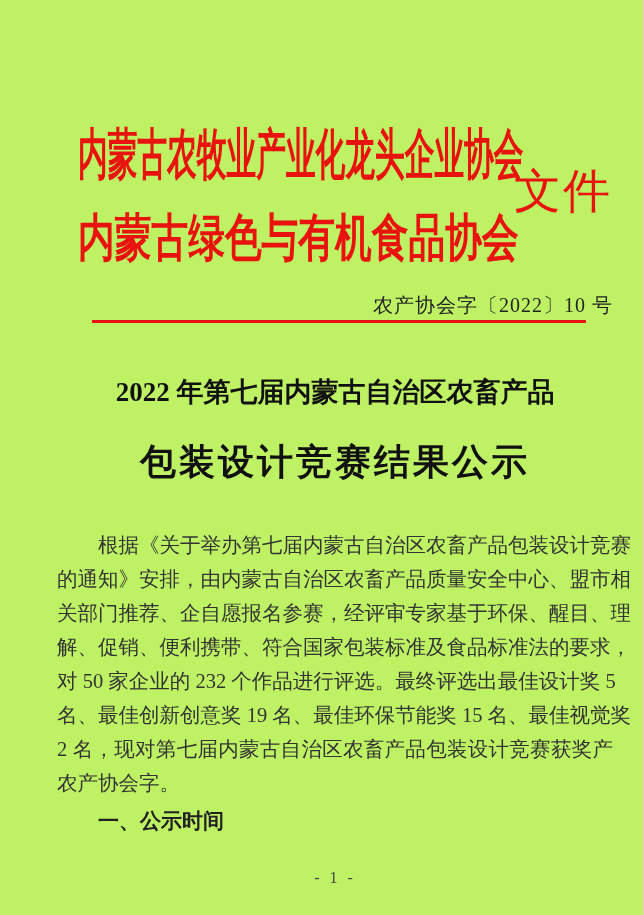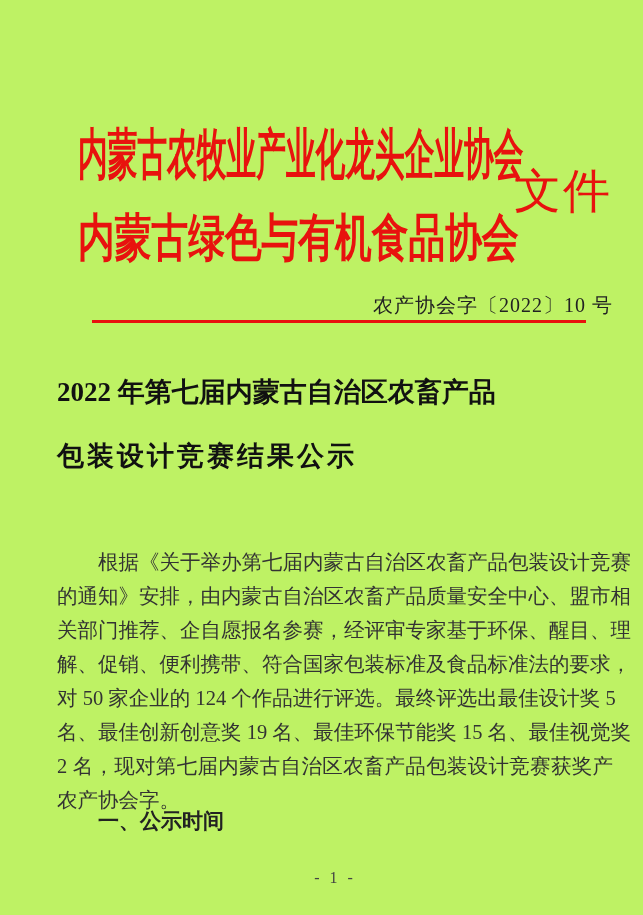--- a/index.html
+++ b/index.html
@@ -36,36 +36,36 @@
     letter-spacing: 1px; white-space: nowrap;
   }
   .redline {
     position: absolute; left: 92px; top: 320px;
     width: 494px; height: 3px;
     background: var(--red, #e8120e);
   }
 
   .title {
     position: absolute; left: 57px; width: 556px;
-    font-weight: bold; color: #111111;
+    text-align: center; font-weight: bold; color: #111111;
     white-space: nowrap;
   }
   .t1 { top: 374px; font-size: 27px; }
-  .t2 { top: 438px; font-size: 27px; letter-spacing: 3px; }
+  .t2 { top: 438px; font-size: 36px; letter-spacing: 3px; }
 
   .bodytext {
     position: absolute; left: 57px; top: 528px; width: 556px;
     font-size: 20.5px; color: #333333;
   }
   .bline {
     height: 34px; line-height: 34px;
     white-space: nowrap;
     text-align: justify; text-align-last: justify;
   }
-  .bline.first { text-indent: 41px; margin-top: 17px; }
+  .bline.first { text-indent: 41px; }
   .bline.last  { text-align-last: left; }
 
   .heading {
     position: absolute; left: 98px; top: 804px;
     font-size: 21px; line-height: 34px; font-weight: bold; color: #222222;
     white-space: nowrap;
   }
   .pagenum {
     position: absolute; left: 57px; top: 869px; width: 556px;
     text-align: center; font-size: 16px; color: #444444;
@@ -89,21 +89,21 @@
 
   <div class="title t1">2022 年第七届内蒙古自治区农畜产品</div>
 
   <div class="title t2">包装设计竞赛结果公示</div>
 
   <div class="bodytext">
     <div class="bline first">根据《关于举办第七届内蒙古自治区农畜产品包装设计竞赛</div>
     <div class="bline">的通知》安排，由内蒙古自治区农畜产品质量安全中心、盟市相</div>
     <div class="bline">关部门推荐、企自愿报名参赛，经评审专家基于环保、醒目、理</div>
     <div class="bline">解、促销、便利携带、符合国家包装标准及食品标准法的要求，</div>
-    <div class="bline">对 50 家企业的 124 个作品进行评选。最终评选出最佳设计奖 5</div>
+    <div class="bline">对 50 家企业的 232 个作品进行评选。最终评选出最佳设计奖 5</div>
     <div class="bline">名、最佳创新创意奖 19 名、最佳环保节能奖 15 名、最佳视觉奖</div>
     <div class="bline">2 名，现对第七届内蒙古自治区农畜产品包装设计竞赛获奖产</div>
     <div class="bline last">农产协会字。</div>
   </div>
 
   <div class="heading">一、公示时间</div>
 
   <div class="pagenum">- 1 -</div>
 
 </div>

